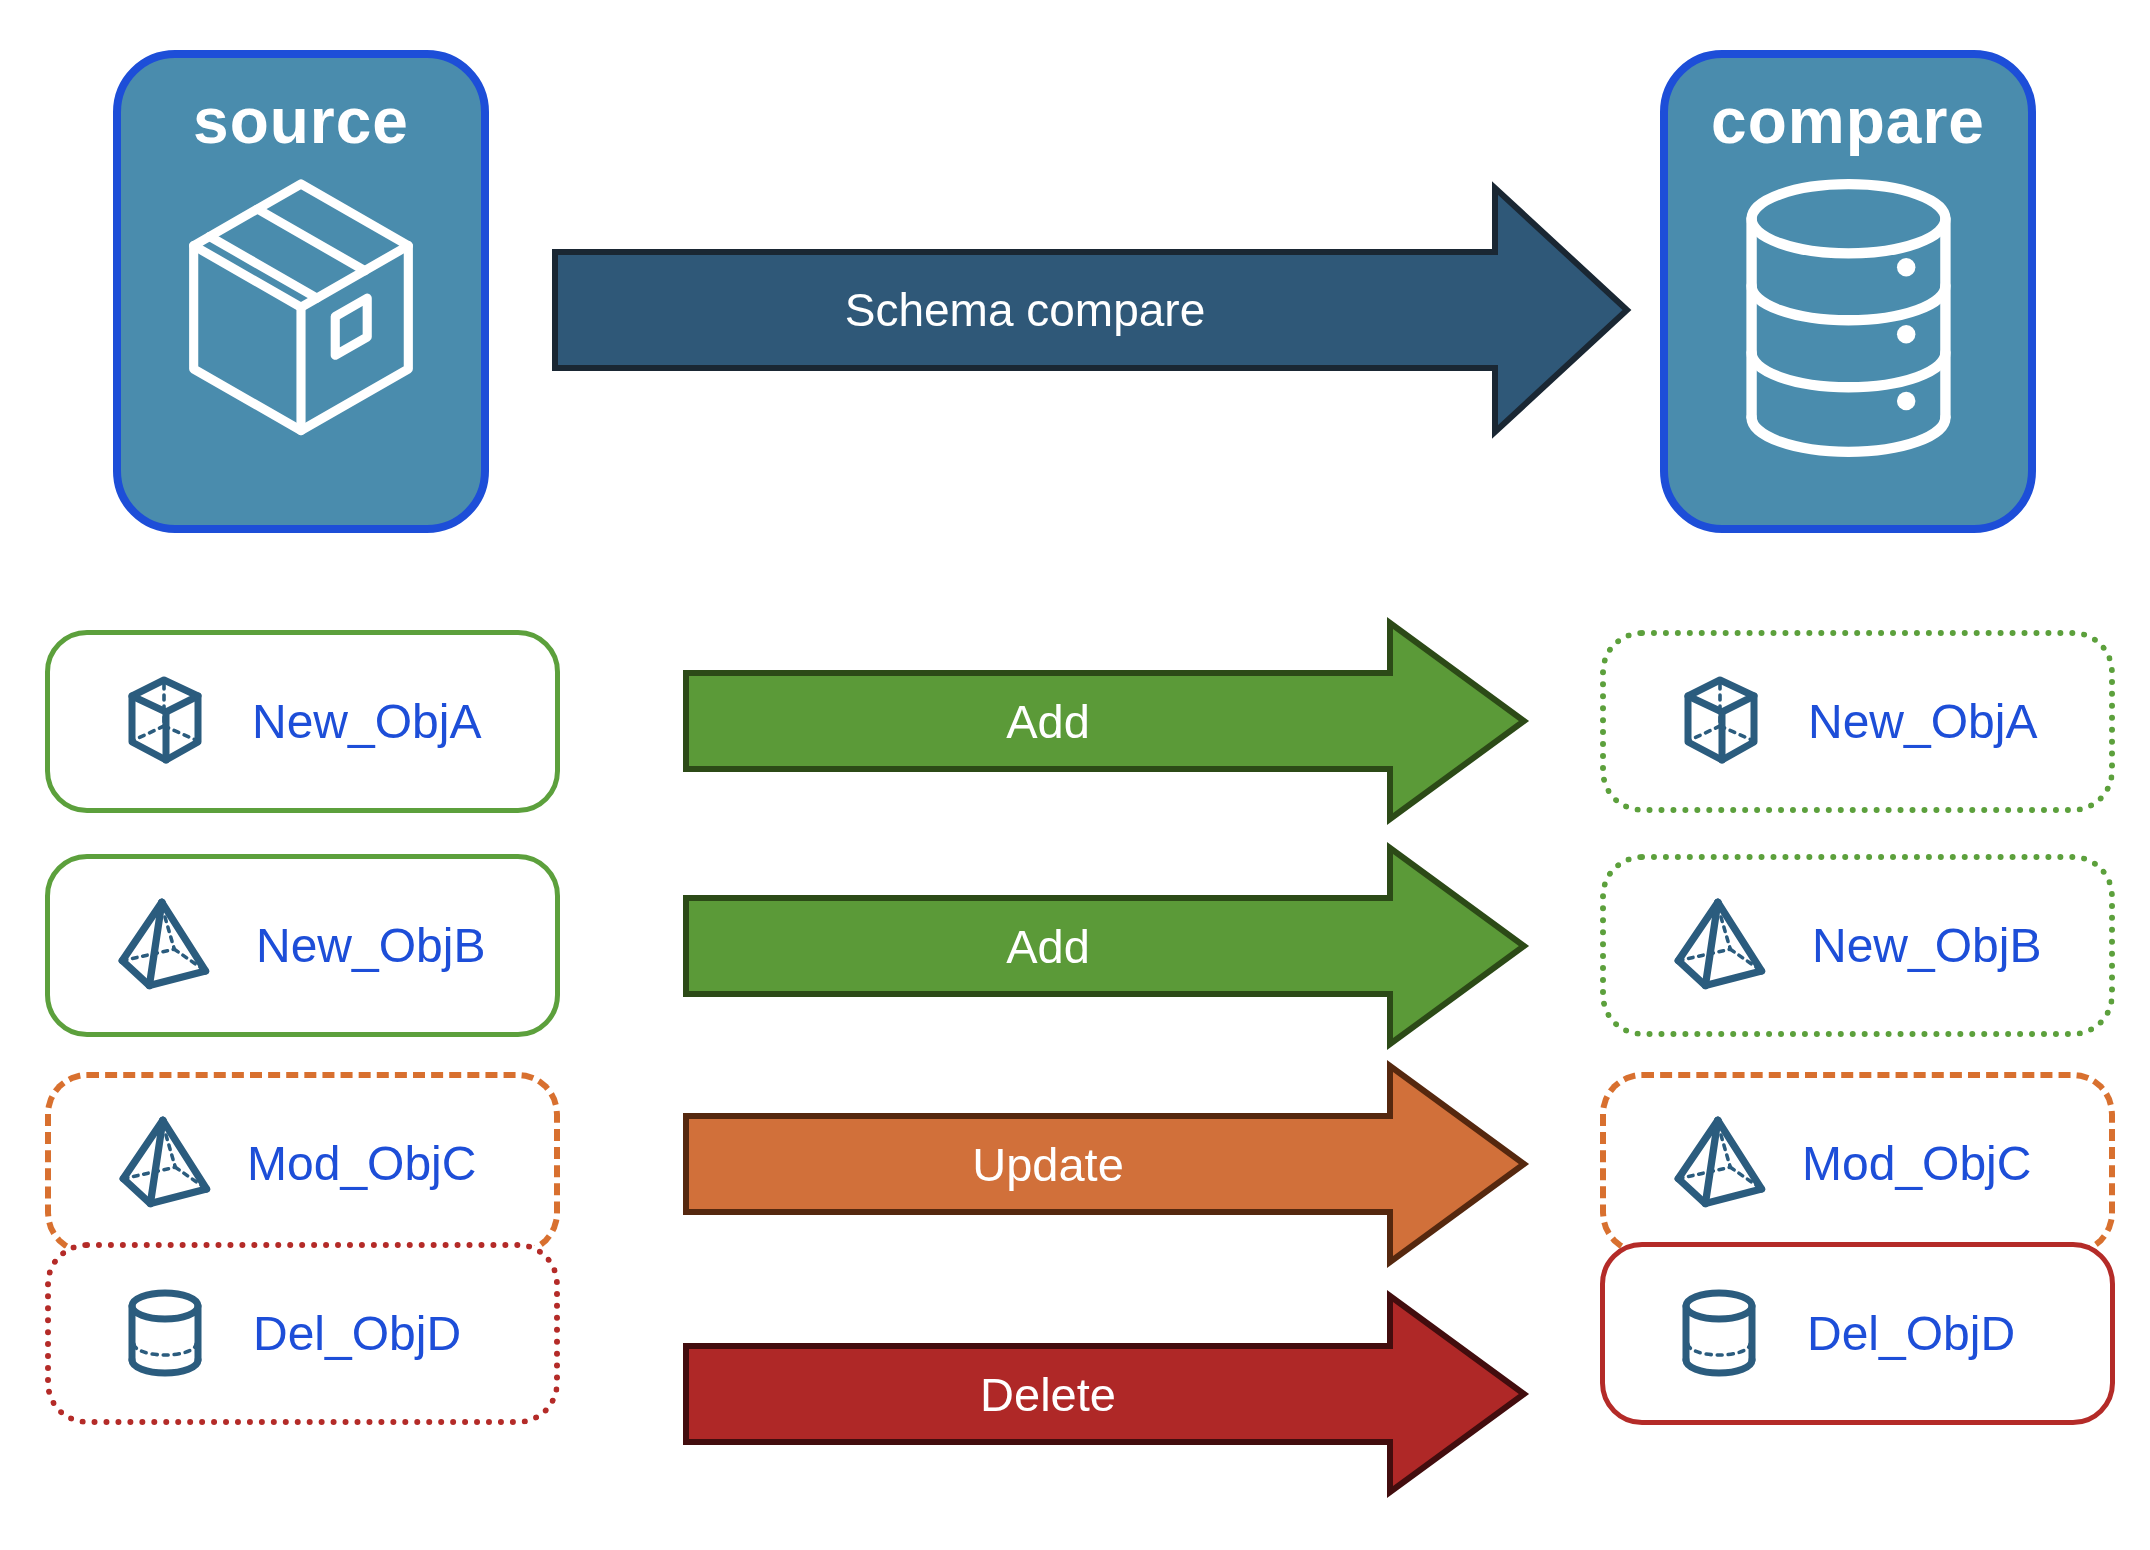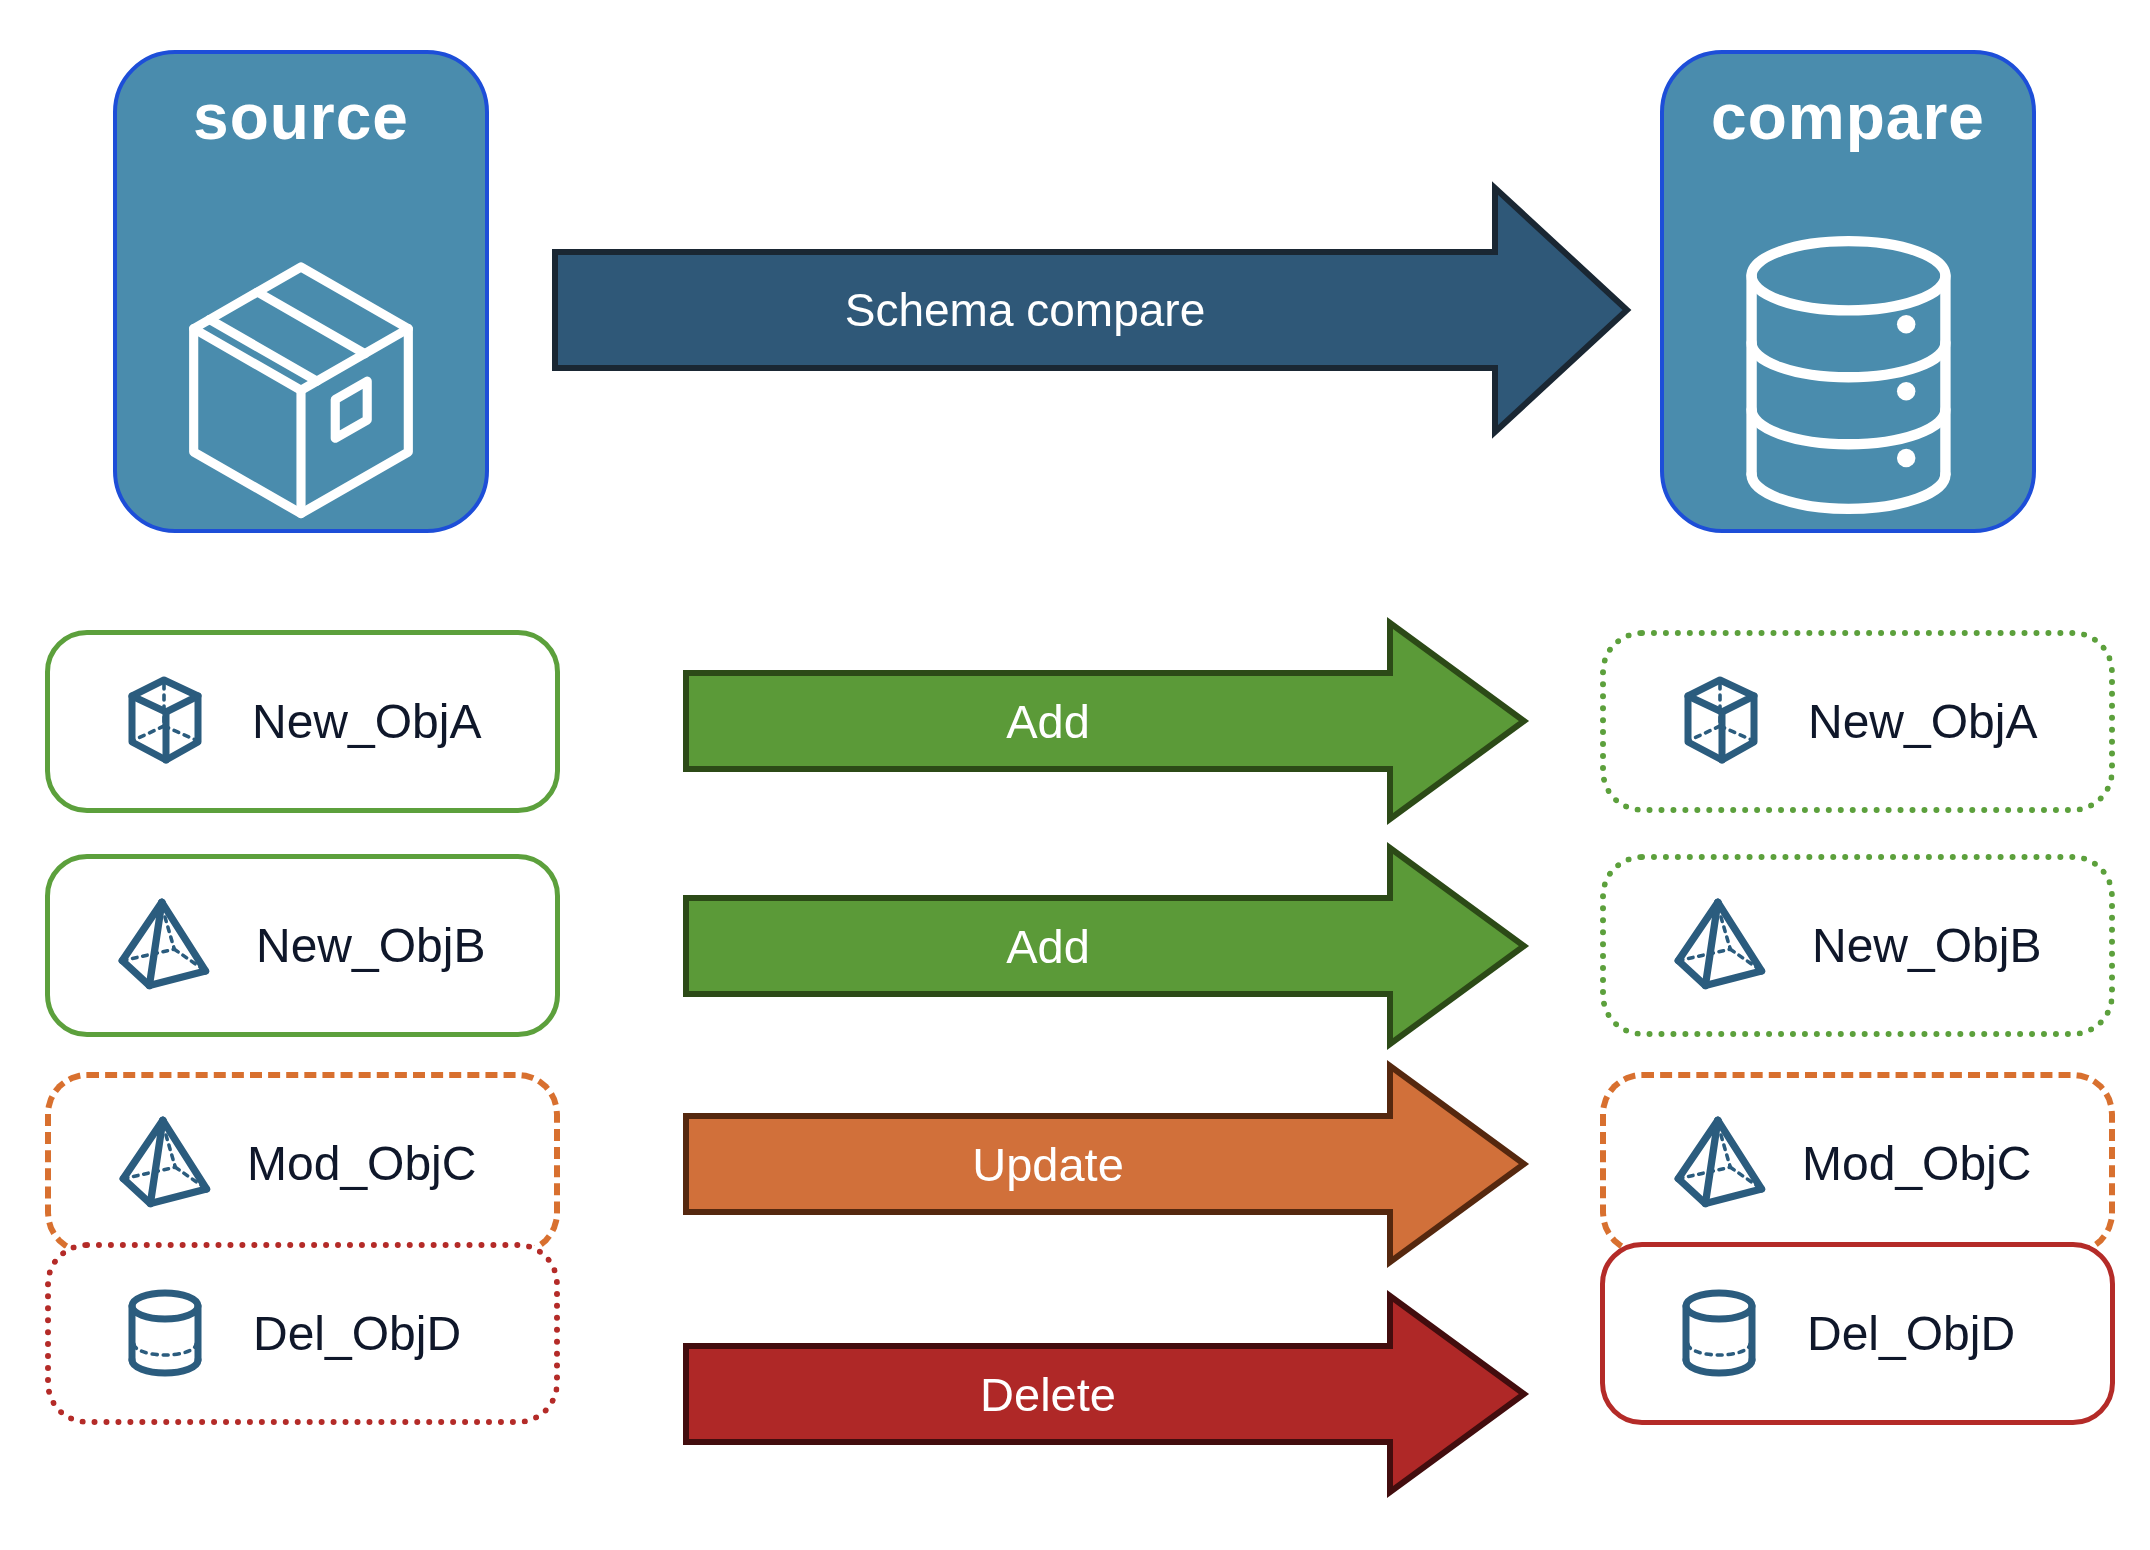--- a/index.html
+++ b/index.html
@@ -3,22 +3,22 @@
 <meta charset="utf-8">
 <style>
   html,body{margin:0;padding:0;background:#fff;}
   .canvas{
     position:relative;width:2150px;height:1550px;background:#ffffff;
     font-family:"Liberation Sans", sans-serif;overflow:hidden;
   }
   
   .node{
     position:absolute;top:50px;width:376px;height:483px;
-    background:#4A8CAD;border:4px solid #1d4ed8;border-radius:62px;
-    display:flex;flex-direction:column;align-items:center;box-sizing:border-box;justify-content:space-between;
+    background:#4A8CAD;border:8px solid #1d4ed8;border-radius:62px;
+    display:flex;flex-direction:column;align-items:center;box-sizing:border-box;
   }
   .node-source{left:113px;}
   .node-target{left:1660px;}
   .node-title{
     margin-top:26px;color:#ffffff;font-size:64px;font-weight:bold;letter-spacing:1px;
   }
   .node-icon{margin-top:10px;}
   
   .main-arrow-svg{position:absolute;left:545px;top:180px;}
   .main-arrow-text{fill:#ffffff;font-size:46px;font-family:"Liberation Sans",sans-serif;}
@@ -31,21 +31,21 @@
   .col-right{left:1600px;}
   .row-0{top:630px;}
   .row-1{top:854px;}
   .row-2{top:1072px;}
   .row-3{top:1242px;}
   .b-solid-green {border:5px solid #5CA03C;}
   .b-dotted-green{border:6px dotted #5CA03C;}
   .b-dashed-orange{border:6px dashed #D8702F;gap:28px;}
   .b-dotted-red {border:6px dotted #B42B28;}
   .b-solid-red  {border:5px solid #B42B28;}
-  .obj-label{font-size:48px;color:#0f172a;}
+  .obj-label{font-size:48px;color:#1d4ed8;}
   
   .row-arrow-svg{position:absolute;left:678px;}
   .arrow-text{fill:#ffffff;font-size:47px;font-family:"Liberation Sans",sans-serif;}
   .y-arrow-0{top:616px;}
   .y-arrow-1{top:841px;}
   .y-arrow-2{top:1059px;}
   .y-arrow-3{top:1289px;}
   .icon-blue{flex:0 0 auto;}
 </style>
 </head>

